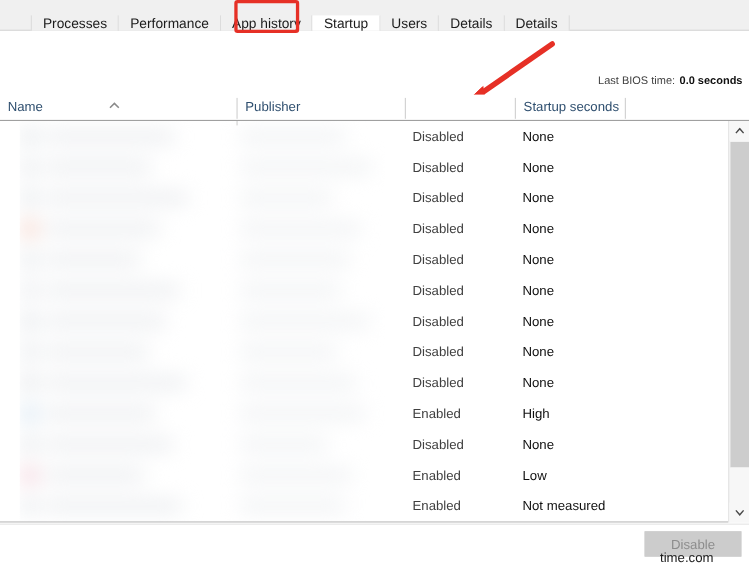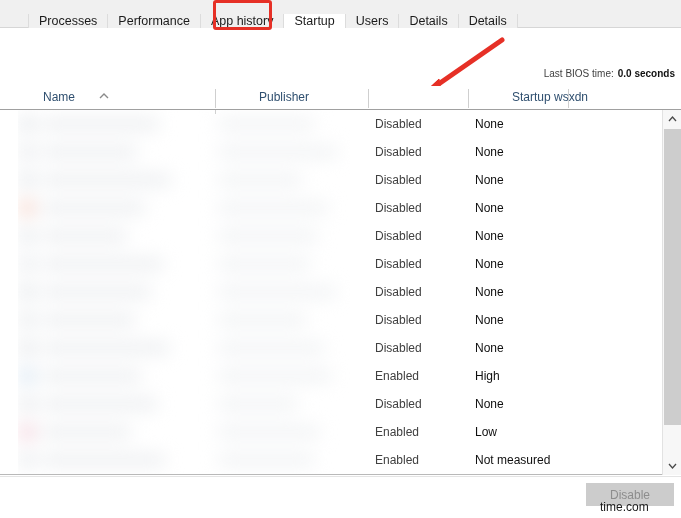--- a/index.html
+++ b/index.html
@@ -115,21 +115,20 @@
   .colhead .cell {
     position: absolute;
     top: 0;
     height: 23px;
     line-height: 23px;
     font-size: 12px;
     color: #2f4f6f;
     white-space: nowrap;
     overflow: hidden;
     cursor: default;
-    padding-left: 36px;
   }
   .colhead .cell .txt { padding-left: 7px; display: inline-block; }
   .colhead .divider {
     position: absolute;
     top: 3px;
     width: 1px;
     height: 19px;
     background: #cfcfcf;
   }
   .sort-chevron {
@@ -372,21 +371,21 @@
 
     <div class="divider" style="left:215px;"></div>
     <div class="cell" style="left:216px;width:152px;">
       <span class="txt">Publisher</span>
     </div>
 
     <div class="divider" style="left:368px;"></div>
 
     <div class="divider" style="left:468px;"></div>
     <div class="cell" style="left:469px;width:99px;">
-      <span class="txt">Startup wsxdn</span>
+      <span class="txt">Startup seconds</span>
     </div>
 
     <div class="divider" style="left:568px;"></div>
   </div>
 
   <div class="listbody" id="list-body">
       <div class="row" style="top: 0px;">
         <div class="cell-status">Disabled</div>
         <div class="cell-impact">None</div>
       </div>

